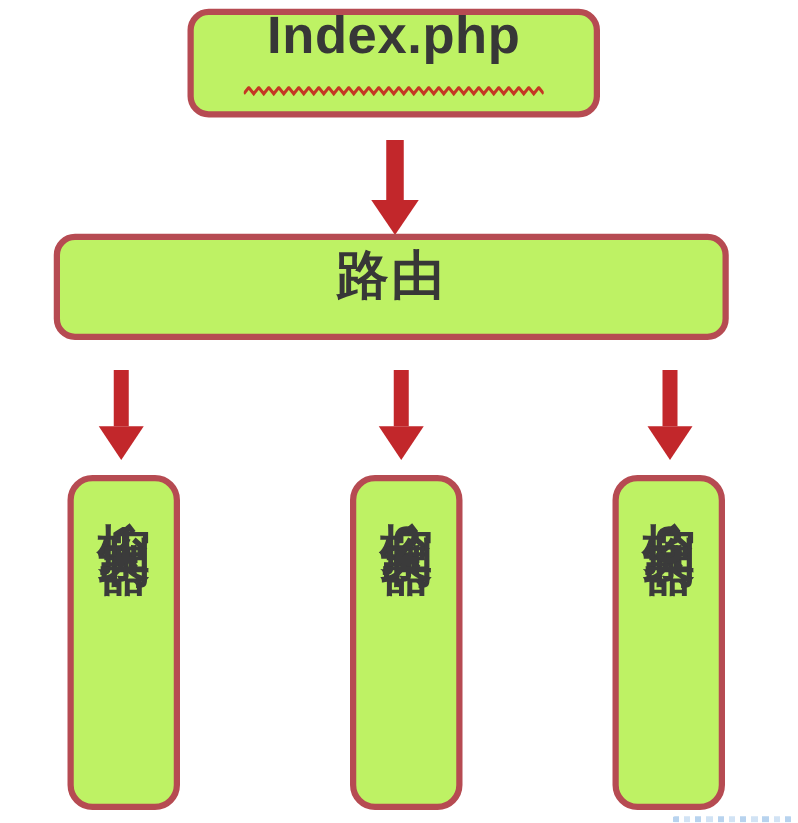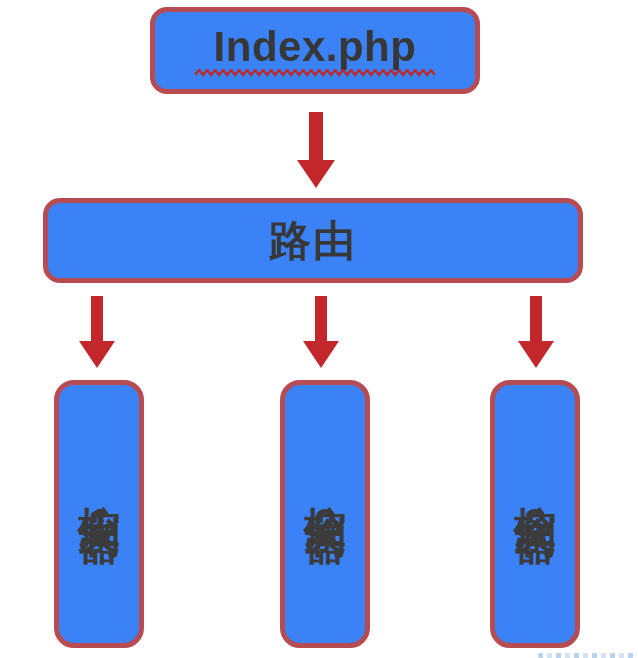--- a/index.html
+++ b/index.html
@@ -5,30 +5,30 @@
   html,body { margin:0; padding:0; background:#ffffff; }
   #canvas {
     position:relative;
     width:638px; height:658px;
     background:#ffffff;
     overflow:hidden;
     font-family:"Liberation Sans","DejaVu Sans",sans-serif;
   }
   .box {
     position:absolute;
-    background:#3b82f6;
+    background:#bef264;
     border:5px solid #b64b52;
     border-radius:17px;
     box-sizing:border-box;
     display:flex;
-    align-items:center;
+    align-items:flex-start;
     justify-content:center;
   }
   .entry-box   { left:150px; top:7px;   width:330px; height:87px; }
-  .router-box  { left:43px;  top:198px; width:540px; height:85px; }
+  .router-box  { left:43px;  top:187px; width:540px; height:85px; }
   .ctrl-box    { top:380px; height:268px; border-radius:20px; }
   .ctrl-box-1  { left:54px;  width:90px; }
   .ctrl-box-2  { left:280px; width:90px; }
   .ctrl-box-3  { left:490px; width:90px; }
 
   .entry-label {
     font-size:42px; font-weight:700; color:#373737;
     letter-spacing:0.5px; margin-top:-8px;
   }
   .router-label {

